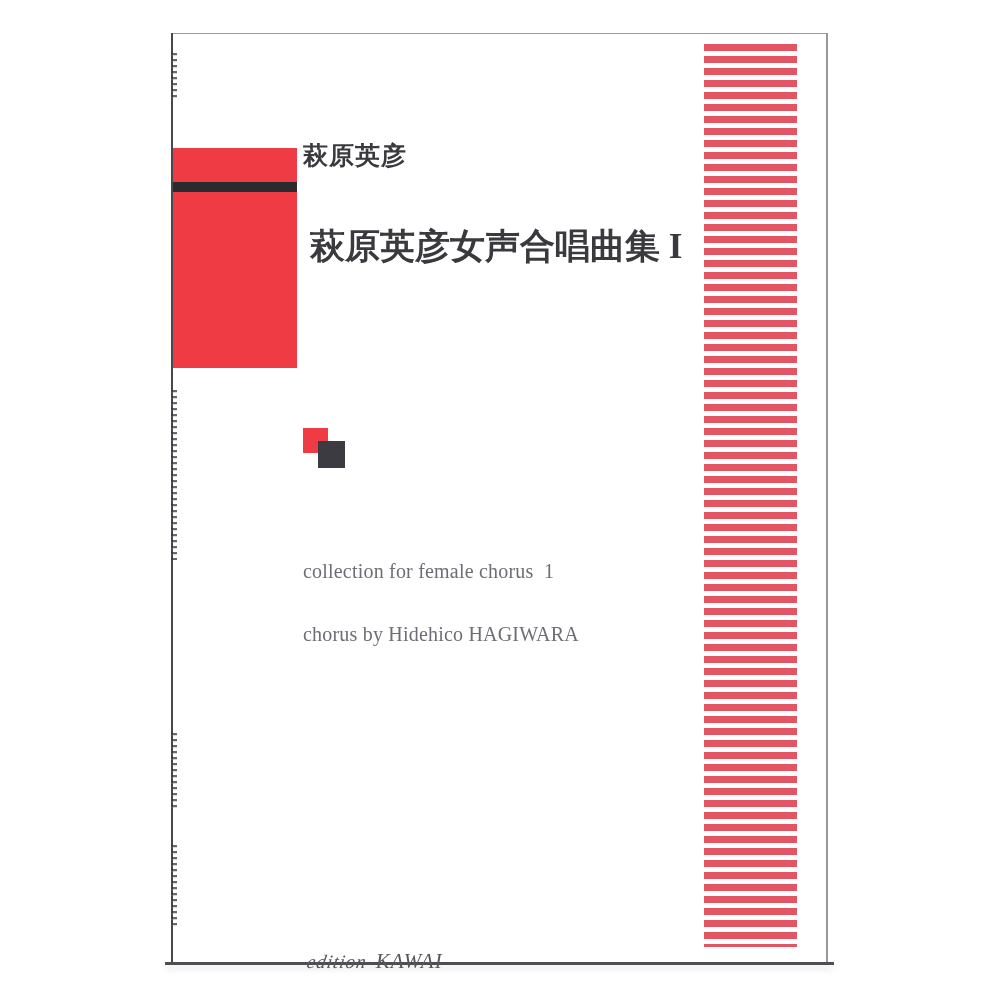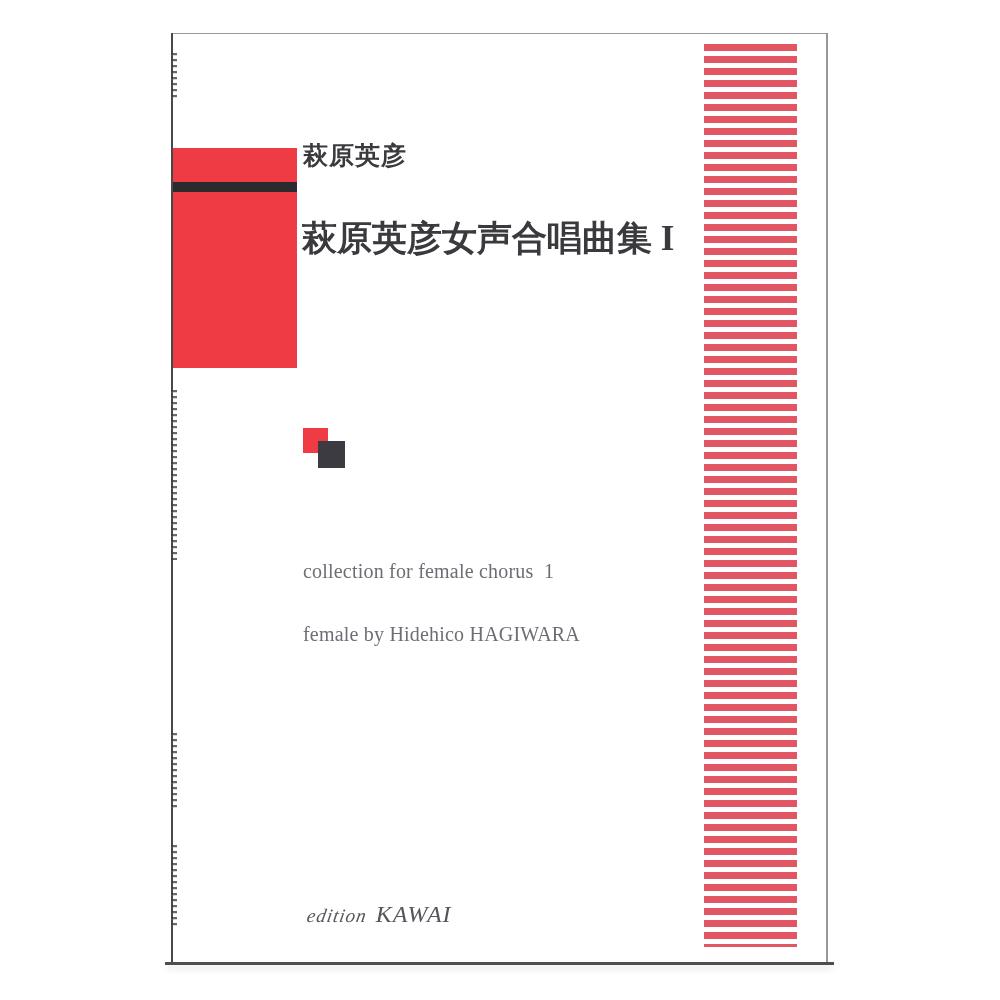--- a/index.html
+++ b/index.html
@@ -33,21 +33,21 @@
     background:var(--bar-black,#2b2b2f);
   }
 
   .author{
     position:absolute;left:132px;top:106px;
     font-size:25px;font-weight:600;letter-spacing:1px;
     color:var(--ink-dark,#3a393d);
     font-family:"Liberation Sans","DejaVu Sans",sans-serif;
   }
   .title{
-    position:absolute;left:131px;top:182px;margin:0;
+    position:absolute;left:131px;top:182px;margin:8px;
     font-size:35px;font-weight:600;letter-spacing:0px;white-space:nowrap;
     color:var(--ink-dark,#3a393d);
     font-family:"Liberation Serif","DejaVu Serif",serif;
   }
 
   
   .squares{position:absolute;left:132px;top:395px;width:46px;height:46px;}
   .sq{position:absolute;}
   .sq-red{left:0;top:0;width:25px;height:25px;background:var(--accent-red,#ee3b44);z-index:1;}
   .sq-dark{left:15px;top:13px;width:27px;height:27px;background:var(--square-dark,#3b3b41);z-index:2;}
@@ -76,22 +76,22 @@
     position:absolute;left:136px;top:868px;
     color:var(--logo-gray,#55555c);
     font-family:"Liberation Serif","DejaVu Serif",serif;
     white-space:nowrap;
   }
   .pub-script{
     display:inline-block;font-style:italic;font-size:19px;
     transform:skewX(-10deg);letter-spacing:1px;
   }
   .pub-caps{
-    display:inline-block;font-style:italic;font-size:24px;
-    letter-spacing:1px;margin-left:5px;font-weight:500;
+    display:inline-block;font-style:italic;font-size:21px;
+    letter-spacing:1px;margin-left:5px;font-weight:500;margin-top:48px;
   }
 
   
   .spine-artifact{
     position:absolute;left:0;width:6px;opacity:0.8;filter:blur(0.4px);
     background-image:repeating-linear-gradient(
       to bottom,
       rgba(58,58,64,0.95) 0px, rgba(58,58,64,0.95) 2px,
       rgba(120,120,126,0.35) 2px, rgba(120,120,126,0.35) 3px,
       transparent 3px, transparent 6px);
@@ -120,21 +120,21 @@
 
     <h1 class="title">萩原英彦女声合唱曲集 I</h1>
 
     <div class="squares">
       <div class="sq sq-red"></div>
       <div class="sq sq-dark"></div>
     </div>
 
     <div class="subtitle">
       <div>collection for female chorus  1</div>
-      <div>female by Hidehico HAGIWARA</div>
+      <div>chorus by Hidehico HAGIWARA</div>
     </div>
 
     <div class="stripes"></div>
 
     <div class="publisher">
       <span class="pub-script">edition</span>
       <span class="pub-caps">KAWAI</span>
     </div>
 
     <div class="spine-artifact sa-1"></div>

